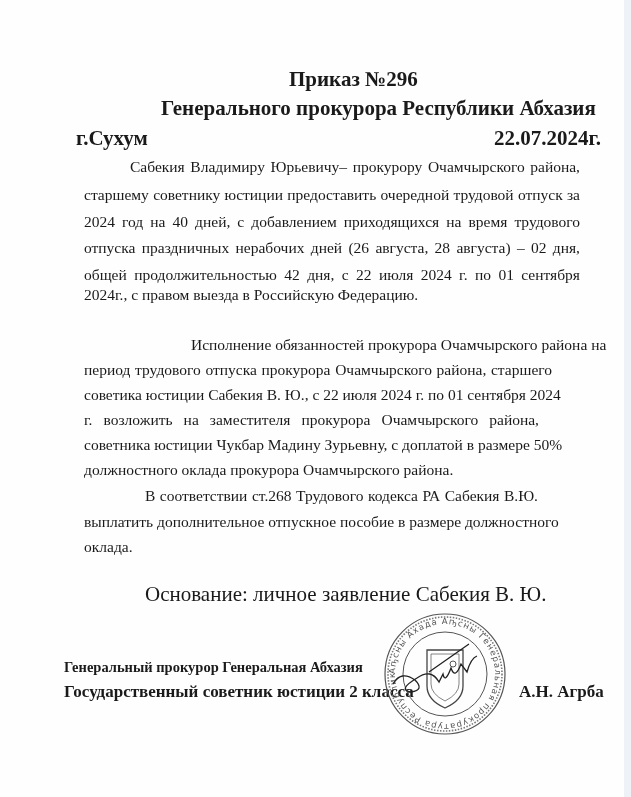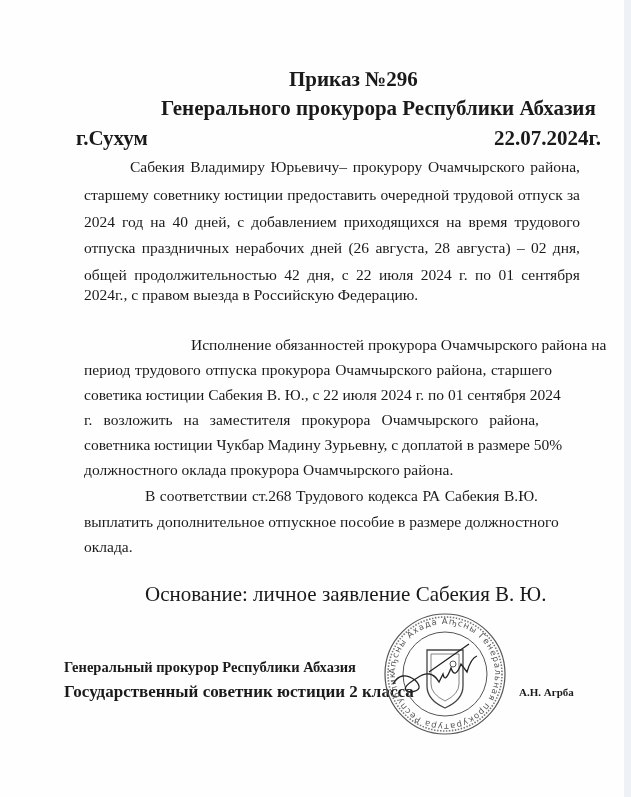--- a/index.html
+++ b/index.html
@@ -37,23 +37,23 @@
   <div class="j" style="width:455px;top:411px;">г.  возложить    на  заместителя  прокурора   Очамчырского   района,</div>
   <div class="j" style="width:455px;top:436px;">советника юстиции  Чукбар  Мадину Зурьевну, с доплатой  в размере 50%</div>
   <div class="j jl" style="top:461px;">должностного оклада  прокурора  Очамчырского  района.</div>
 
   <div class="j" style="left:145px;width:393px;top:487px;">В  соответствии  ст.268  Трудового  кодекса  РА  Сабекия   В.Ю.</div>
   <div class="j" style="width:454px;top:513px;">выплатить  дополнительное отпускное пособие  в размере  должностного</div>
   <div class="j jl" style="top:538px;">оклада.</div>
 
   <div class="t" style="left:145px;top:585px;">Основание: личное заявление Сабекия В. Ю.</div>
 
-  <div class="t b" style="left:64px;top:658px;font-size:14.5px;">Генеральный прокурор Республики Абхазия</div>
+  <div class="t b" style="left:64px;top:658px;font-size:14.5px;">Генеральный прокурор Генеральная Абхазия</div>
   <div class="t b" style="left:64px;top:683px;font-size:17px;">Государственный советник юстиции  2  класса</div>
-  <div class="t b" style="left:519px;top:683px;font-size:11px;">А.Н. Агрба</div>
+  <div class="t b" style="left:519px;top:683px;font-size:17px;">А.Н. Агрба</div>
 
   <svg class="stamp" viewBox="0 0 124 124">
     <circle cx="62" cy="62" r="60" fill="none" stroke="#555" stroke-width="1.2"></circle>
     <circle cx="62" cy="62" r="57" fill="none" stroke="#777" stroke-width="1.6" stroke-dasharray="1.5 1.5"></circle>
     <circle cx="62" cy="62" r="42" fill="none" stroke="#555" stroke-width="1"></circle>
     <defs>
         <path id="arc" d="M62,62 m-50,0 a50,50 0 1,1 100,0 a50,50 0 1,1 -100,0"></path>
       </defs>
     <text font-size="8.5" fill="#555" font-family="DejaVu Sans, sans-serif" letter-spacing="1">
       <textPath href="#arc">Аҧсны Ахада Аҧсны Генеральная прокуратура Республики Абхазия</textPath>

